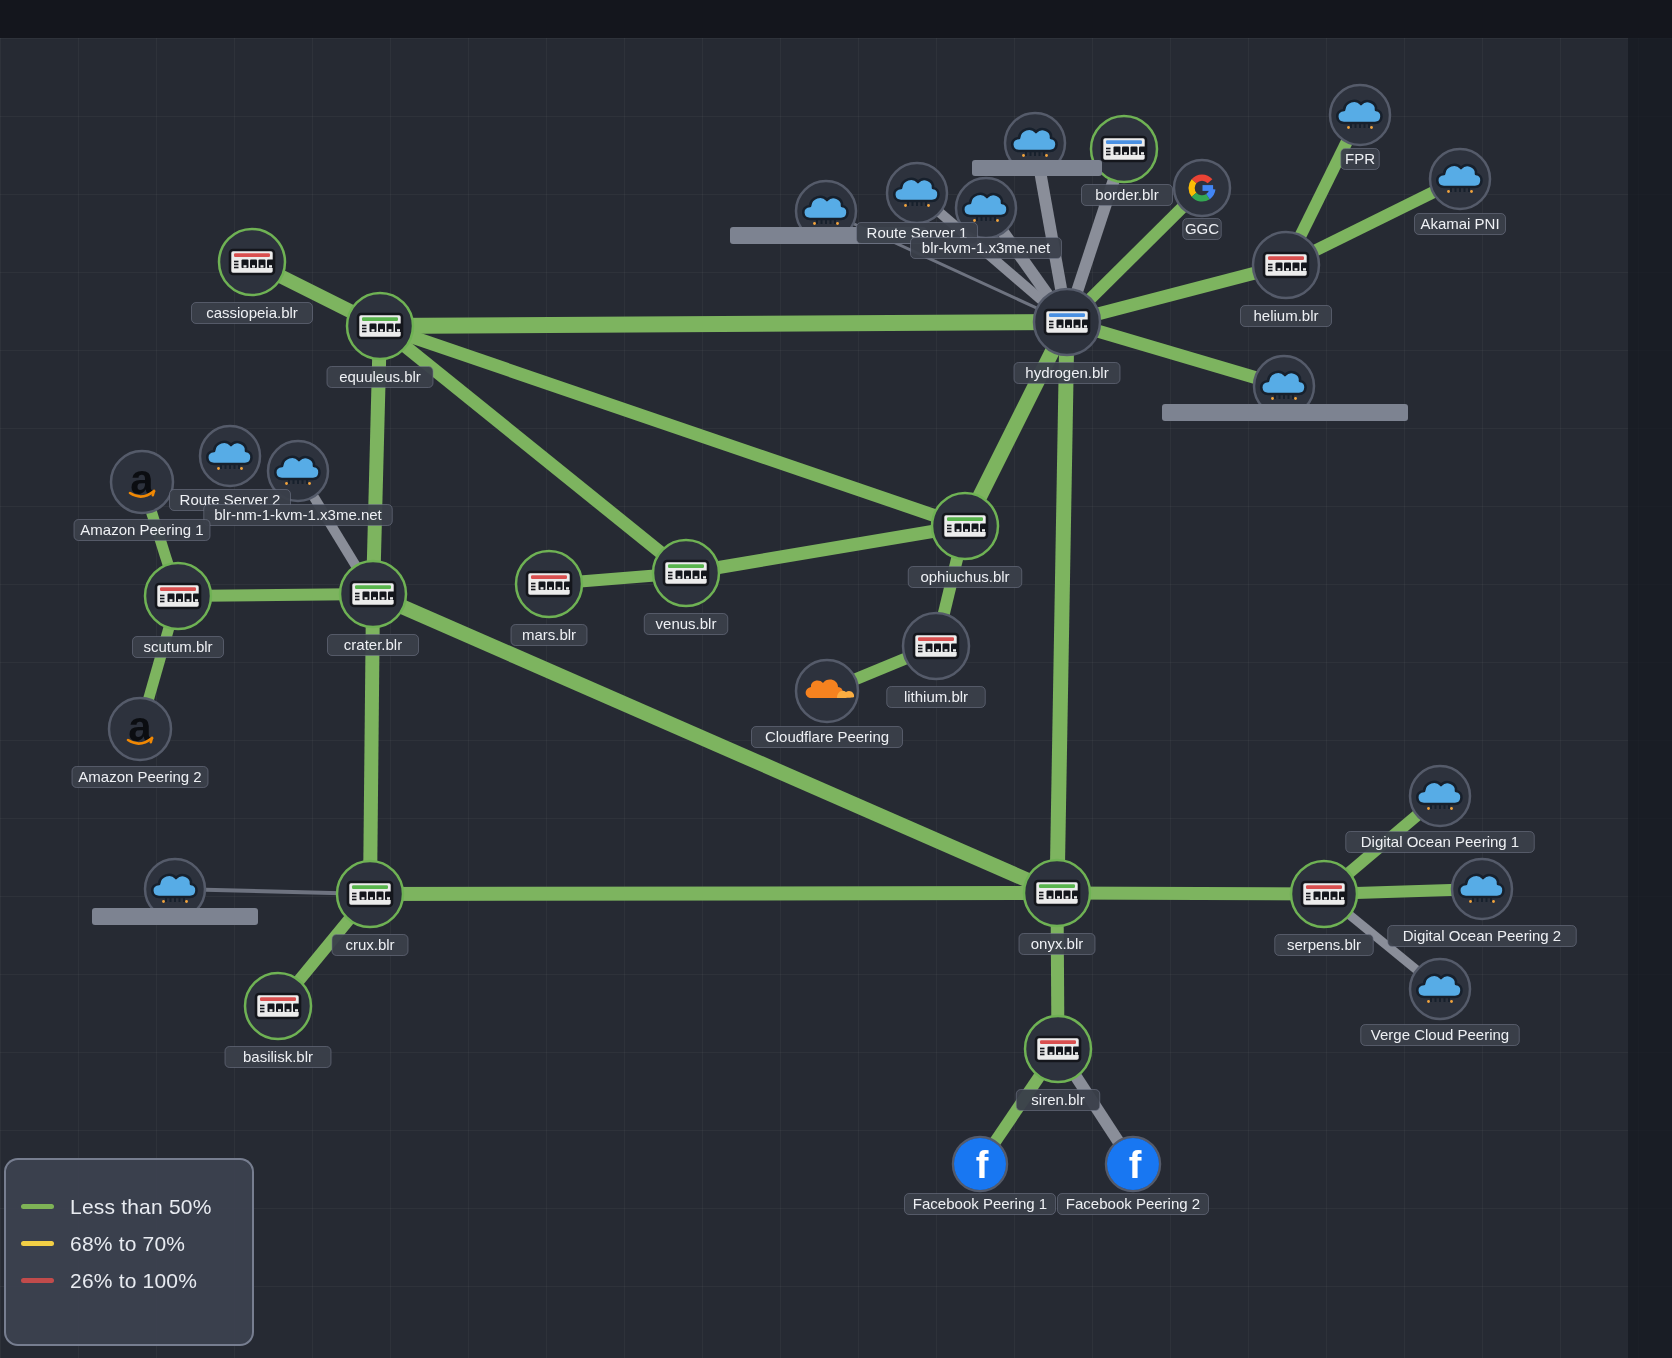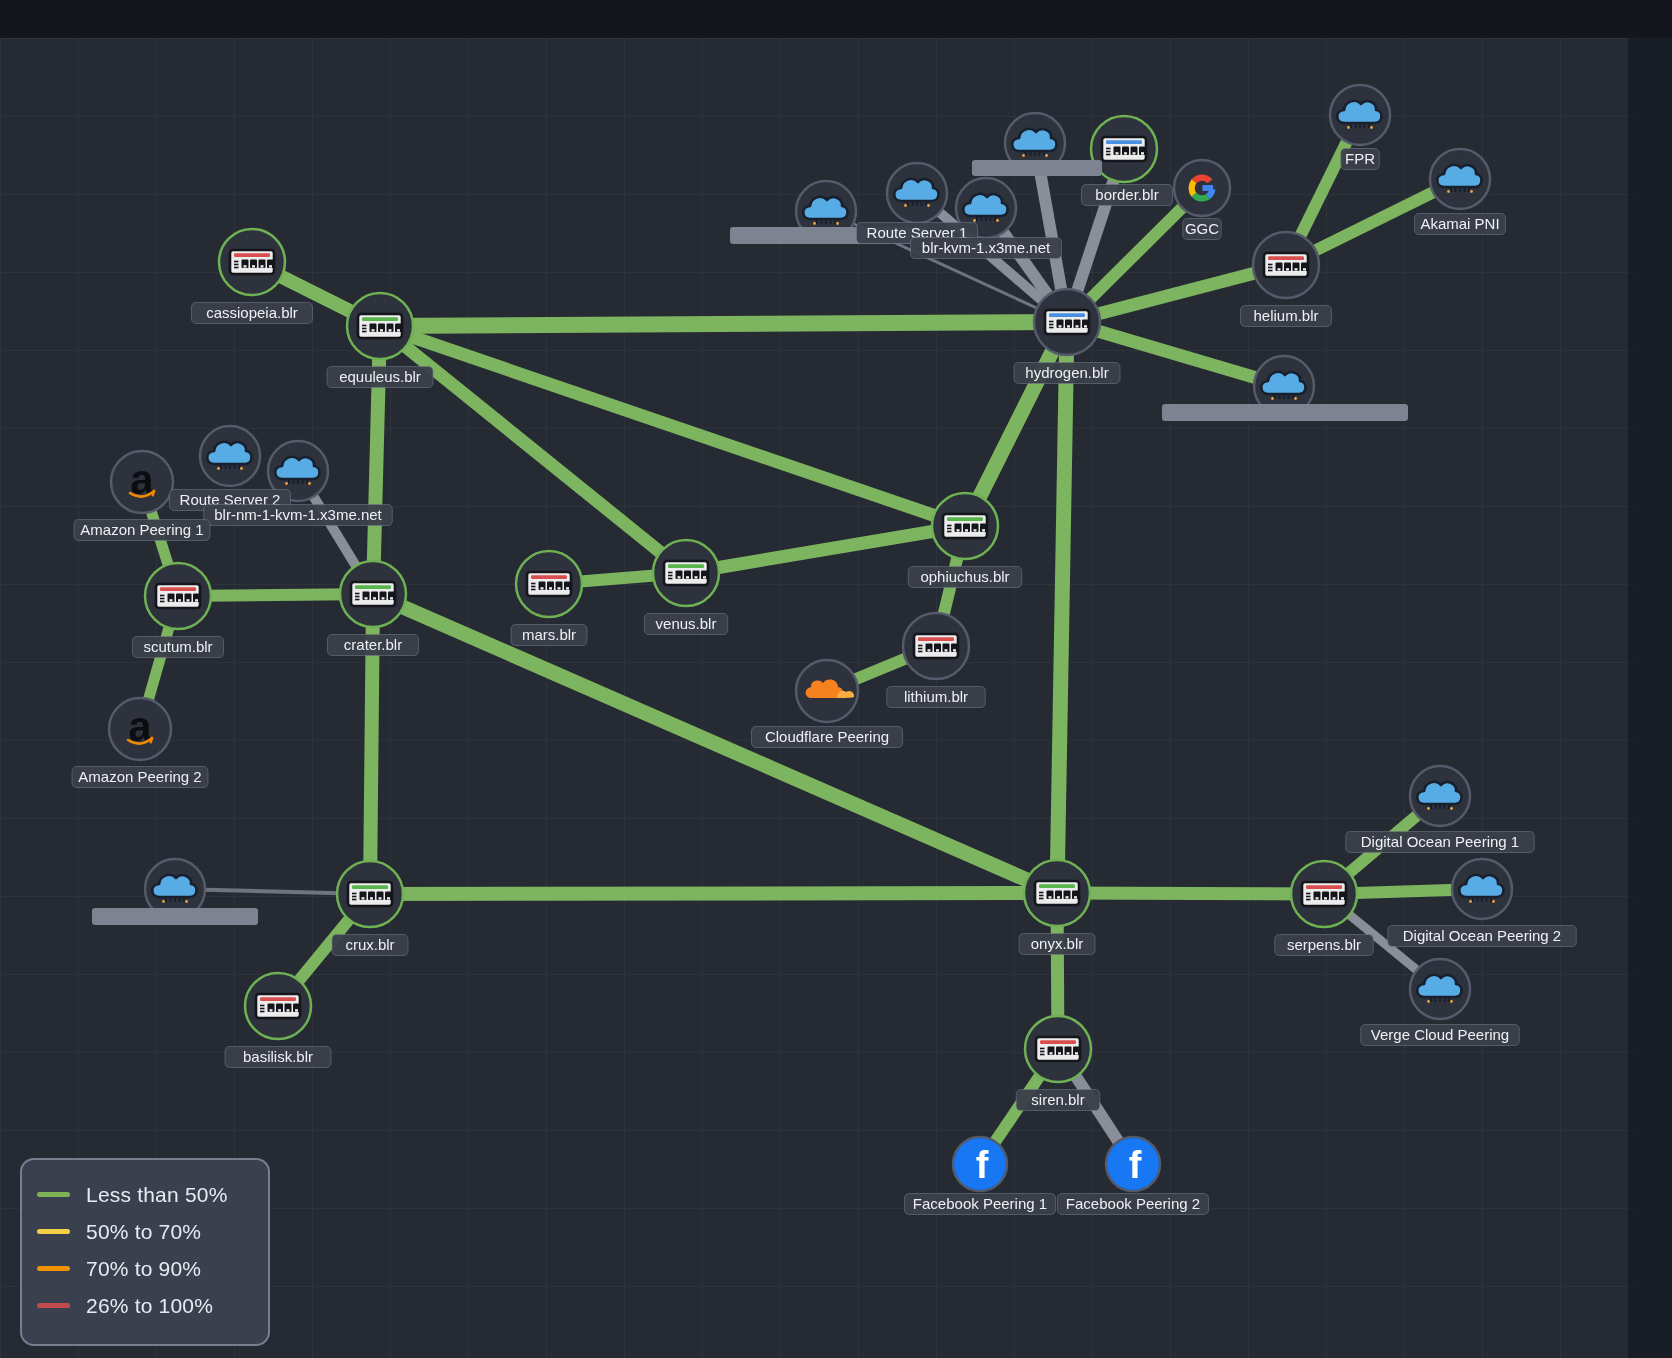--- a/index.html
+++ b/index.html
@@ -8,24 +8,24 @@
   #canvas{position:absolute;left:0;top:38px;width:1672px;height:1320px;
     background-color:#262a33;
     background-image:
       linear-gradient(to right, rgba(255,255,255,0.035) 1px, transparent 1px),
       linear-gradient(to bottom, rgba(255,255,255,0.035) 1px, transparent 1px);
     background-size:78px 78px;}
   #topbar{position:absolute;left:0;top:0;width:1672px;height:38px;background:#14161d;}
   #sidestrip{position:absolute;right:0;top:38px;width:44px;height:1320px;
     background:rgba(22,25,33,0.75);}
   svg#graph{position:absolute;left:0;top:0;width:1672px;height:1358px;display:block;}
-  #legend{position:absolute;left:20px;top:1158px;width:250px;height:188px;
+  #legend{position:absolute;left:4px;top:1158px;width:250px;height:188px;
     box-sizing:border-box;background:rgba(60,66,80,0.93);
     border:2px solid rgba(140,148,168,0.75);border-radius:14px;
-    padding-top:16px;}
+    padding-top:28px;}
   .legend-row{display:flex;align-items:center;height:37px;padding-left:15px;}
   .legend-swatch{width:33px;height:5px;border-radius:2.5px;margin-right:16px;flex:0 0 auto;}
   .legend-label{font-size:21px;color:#e8ebf1;letter-spacing:0.2px;}
   text{font-family:"Liberation Sans",sans-serif;}
 </style>
 </head>
 <body>
 
 <div id="stage">
   <div id="canvas"></div>
@@ -770,24 +770,20 @@
     </svg>
   <div id="topbar"></div>
   <div id="sidestrip"></div>
   <div id="legend">
       <div class="legend-row">
         <div class="legend-swatch" style="background: rgb(126, 179, 86);"></div>
         <span class="legend-label">Less than 50%</span>
       </div>
       <div class="legend-row">
         <div class="legend-swatch" style="background: rgb(242, 207, 69);"></div>
-        <span class="legend-label">50% to 70%</span>
-      </div>
-      <div class="legend-row">
-        <div class="legend-swatch" style="background: rgb(239, 147, 0);"></div>
-        <span class="legend-label">70% to 90%</span>
+        <span class="legend-label">68% to 70%</span>
       </div>
       <div class="legend-row">
         <div class="legend-swatch" style="background: rgb(193, 75, 75);"></div>
         <span class="legend-label">26% to 100%</span>
       </div>
     </div>
 </div>
 
 </body></html>

